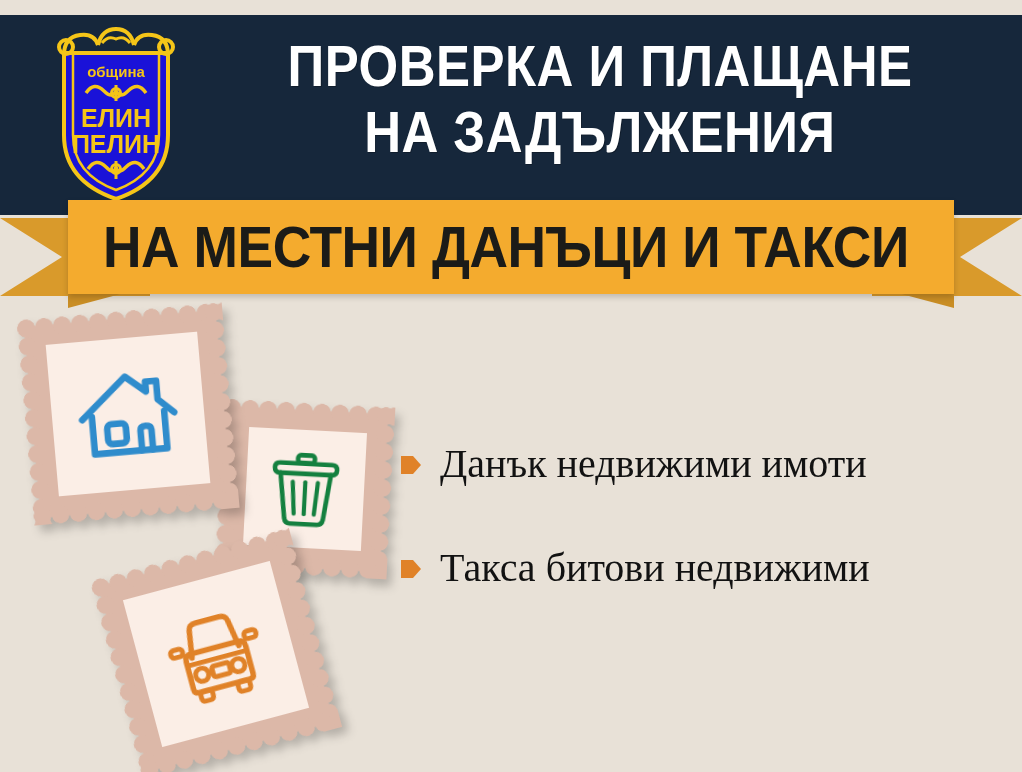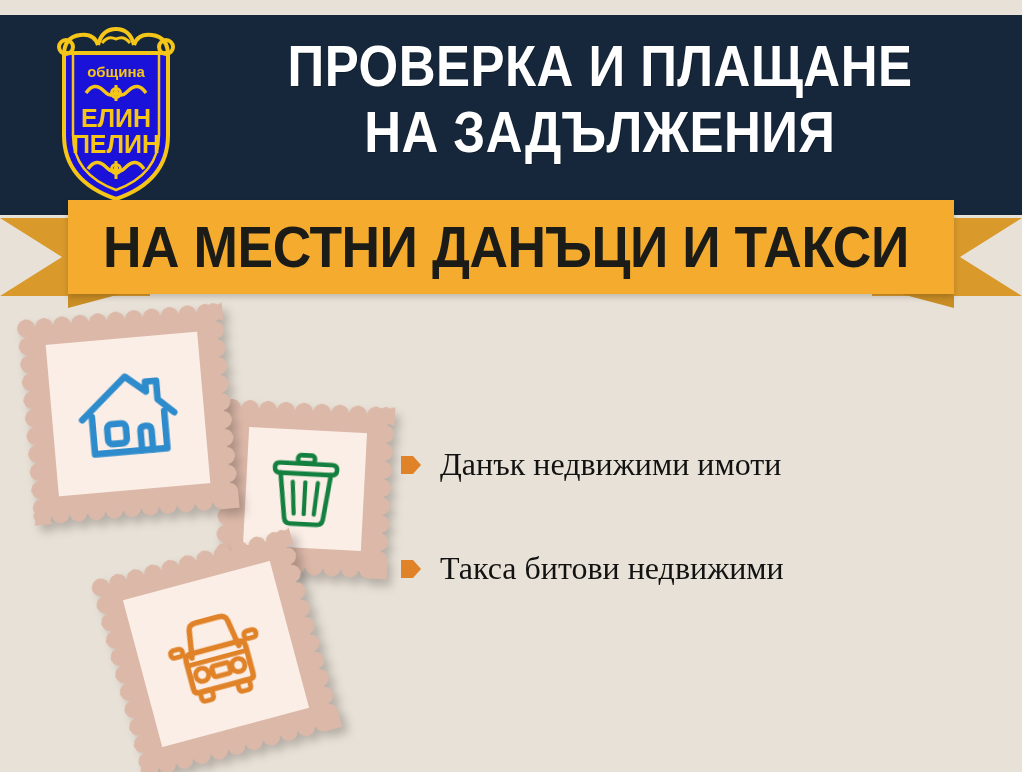--- a/index.html
+++ b/index.html
@@ -124,21 +124,21 @@
   }
   .list-item{
     display:flex;align-items:center;
     height:104px;
   }
   .bullet{
     width:22px;height:24px;flex:0 0 22px;margin-right:18px;margin-top:2px;
   }
   .item-label{
     font-family:"Liberation Serif",serif;
-    font-size:32px;
+    font-size:40px;
     color:#121212;
     line-height:48px;
     white-space:nowrap;
   }
 </style>
 </head>
 <body>
 
 <div id="stage">
 

